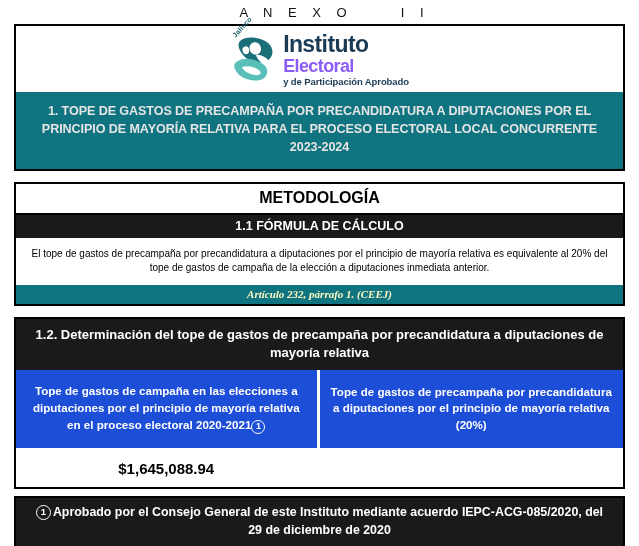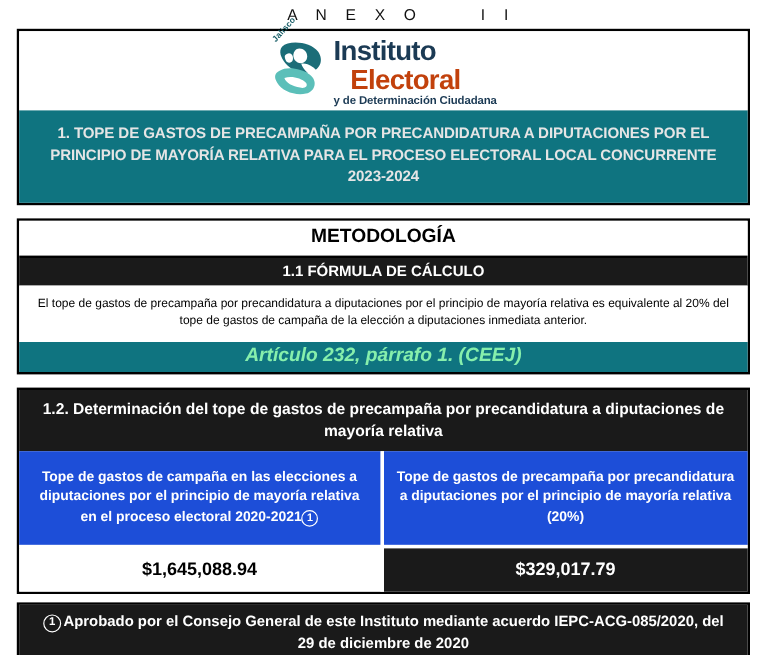--- a/index.html
+++ b/index.html
@@ -75,21 +75,21 @@
     transform-origin: left top;
     letter-spacing: .2px;
   }
   .logo-words { line-height: 1; }
   .logo-l1, .logo-l2 {
     font-weight: bold;
     letter-spacing: -0.6px;
     display: block;
   }
   .logo-l1 { font-size: 23px; color: #1b3a54; }
-  .logo-l2 { font-size: 23px; color: #c2410c; margin-top: 1px; margin-left: 14px; }
+  .logo-l2 { font-size: 18px; color: #8b5cf6; margin-top: 1px; }
   .logo-l3 {
     display: block;
     font-size: 9.5px;
     font-weight: bold;
     color: #1b3a54;
     margin-top: 2px;
     letter-spacing: -0.1px;
   }
 
   
@@ -125,26 +125,27 @@
   .body-text {
     background: #ffffff;
     color: #000;
     font-size: 10px;
     line-height: 1.44;
     text-align: center;
     padding: 9px 12px 10px 12px;
   }
   .cite-bar {
     background: #0f7480;
-    color: #86efac;
+    color: #fef9c3;
     font-style: italic;
     font-weight: bold;
-    font-size: 16px;
+    font-size: 11px;
     text-align: center;
     padding: 3px 0 4px 0;
+    font-family: Liberation Serif, serif;
   }
 
   
   .sec12-head {
     background: #1a1a1a;
     color: #ffffff;
     font-weight: bold;
     font-size: 13px;
     line-height: 1.38;
     text-align: center;
@@ -250,21 +251,21 @@
             <path d="M22 10 C26 8, 31 11, 31 16 C31 20, 27 23, 23 21 C19 19, 18 13, 22 10 Z" fill="#ffffff"></path>
             <path d="M14 14 C17 12, 20 15, 19 19 C18 22, 14 22, 13 19 C12 16, 12 15, 14 14 Z" fill="#ffffff"></path>
             <path d="M26 22 C31 21, 38 25, 40 30 C41 33, 38 34, 35 32 C31 30, 27 26, 26 22 Z" fill="#ffffff"></path>
             <path d="M12 34 C18 32, 26 34, 30 38 C32 41, 29 43, 25 42 C19 41, 13 38, 12 34 Z" fill="#ffffff"></path>
           </svg>
           <span class="jalisco">Jalisco</span>
         </div>
         <div class="logo-words">
           <span class="logo-l1">Instituto</span>
           <span class="logo-l2">Electoral</span>
-          <span class="logo-l3">y de Determinación Ciudadana</span>
+          <span class="logo-l3">y de Participación Aprobado</span>
         </div>
       </div>
     </div>
     <div class="title-banner">1. TOPE DE GASTOS DE PRECAMPAÑA POR PRECANDIDATURA A DIPUTACIONES POR EL PRINCIPIO DE MAYORÍA RELATIVA PARA EL PROCESO ELECTORAL LOCAL CONCURRENTE  2023-2024</div>
   </div>
 
   <div class="gap-md"></div>
 
   <div class="block">
     <div class="meto-title">METODOLOGÍA</div>
@@ -286,21 +287,20 @@
           </span>
         </div>
       </div>
       <div class="col">
         <div class="th-teal">Tope de gastos de precampaña por precandidatura a diputaciones por el principio de mayoría relativa (20%)</div>
       </div>
     </div>
 
     <div class="val-row">
       <div class="col col-left td-white">$1,645,088.94</div>
-      <div class="col td-black">$329,017.79</div>
     </div>
   </div>
 
   <div class="gap-sm"></div>
 
   <div class="block">
     <div class="footnote">
       <span class="circled">1</span><span>Aprobado por el Consejo General de este Instituto mediante acuerdo IEPC-ACG-085/2020, del 29 de diciembre de 2020</span>
     </div>
   </div>

